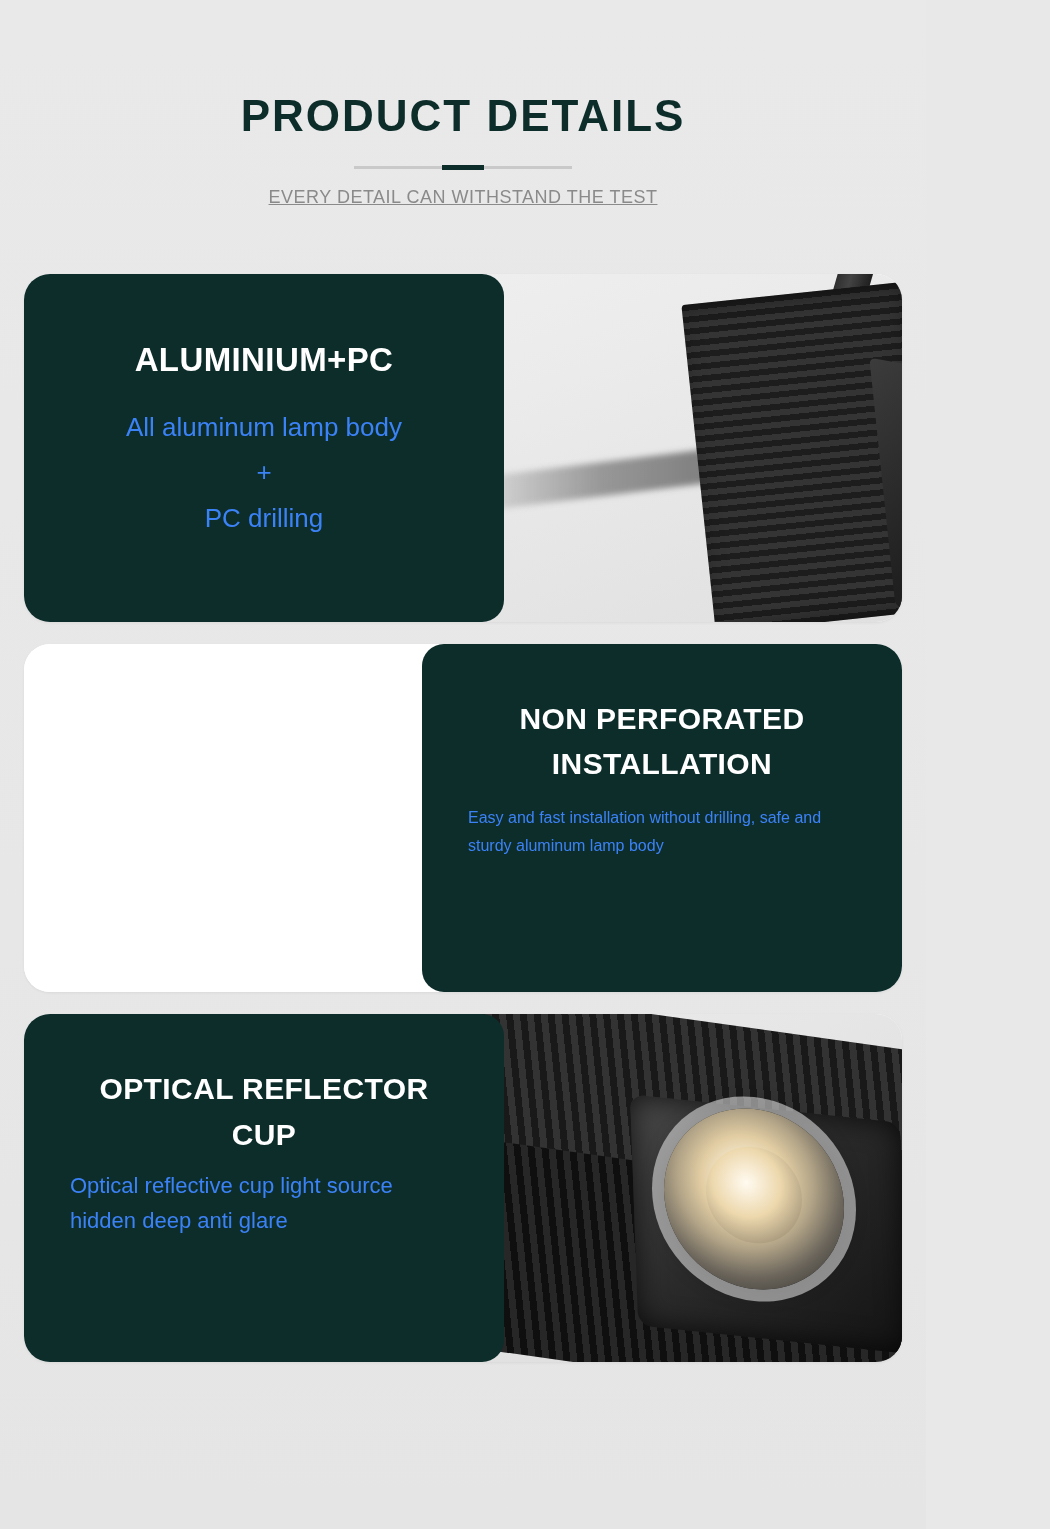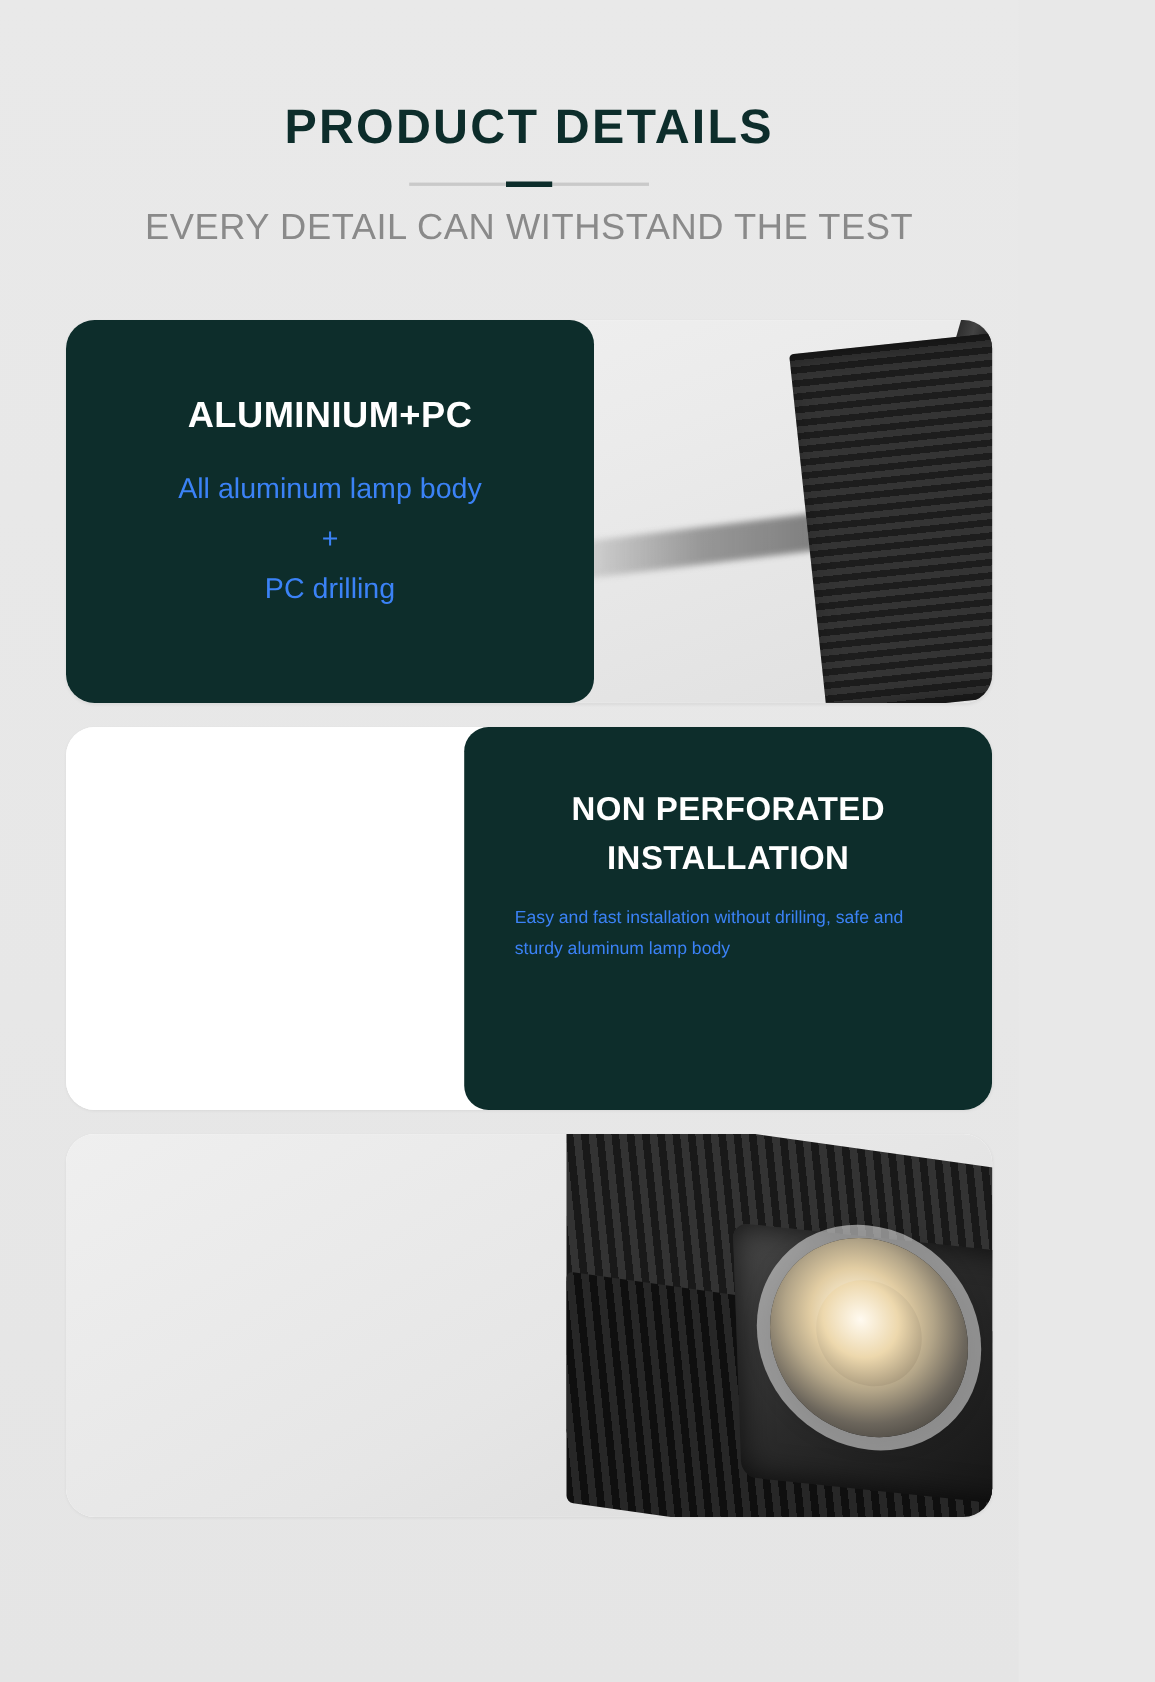--- a/index.html
+++ b/index.html
@@ -13,21 +13,20 @@
     font-family: "Liberation Sans", sans-serif;
     overflow: hidden;
   }
 
   .page {
     position: relative;
     width: 926px;
     height: 1529px;
     background: linear-gradient(180deg, #e9e9e9 0%, #e7e7e7 60%, #e5e5e5 100%);
     box-sizing: border-box;
-    padding-left: 36px;
   }
 
   
   .header {
     padding-top: 92px;
     text-align: center;
   }
   .header-title {
     font-size: 44px;
     font-weight: bold;
@@ -47,25 +46,26 @@
     content: "";
     position: absolute;
     left: 50%;
     top: -1px;
     transform: translateX(-50%);
     width: 42px;
     height: 5px;
     background: #0d2d2b;
   }
   .header-sub {
-    font-size: 33px;
+    font-size: 18px;
     color: #8a8a8a;
     letter-spacing: 0.5px;
     margin: 1px;
     font-weight: normal;
+    text-decoration: underline;
   }
 
   
   .cards {
     position: relative;
     margin-top: 66px;
     padding: 0 24px;
   }
   .card {
     position: relative;
@@ -321,16 +321,20 @@
     </div>
 
     <div class="card c3">
       <div class="card-photo photo3">
         <div class="body3"></div>
         <div class="body3b"></div>
         <div class="sidebar3"></div>
         <div class="cavity"></div>
         <div class="lens3"></div>
       </div>
+      <div class="card-text left">
+        <div class="card-title">OPTICAL REFLECTOR CUP</div>
+        <div class="card-desc">Optical reflective cup light source hidden deep anti glare</div>
+      </div>
     </div>
 
   </div>
 </div>
 
 </body></html>

